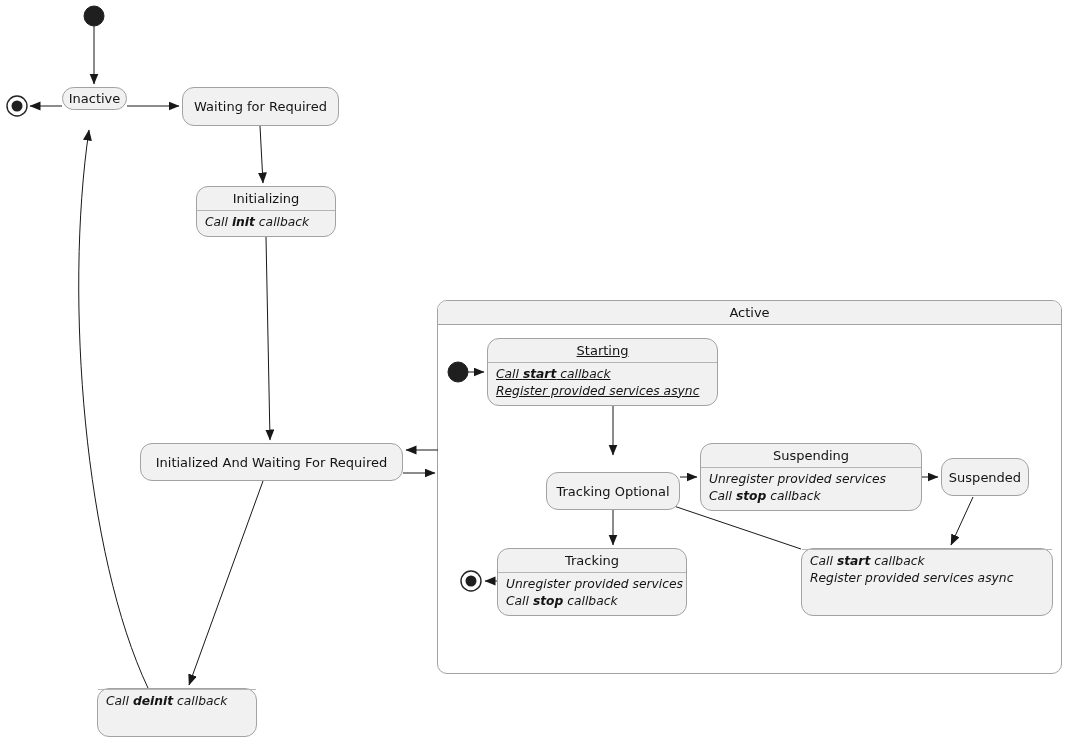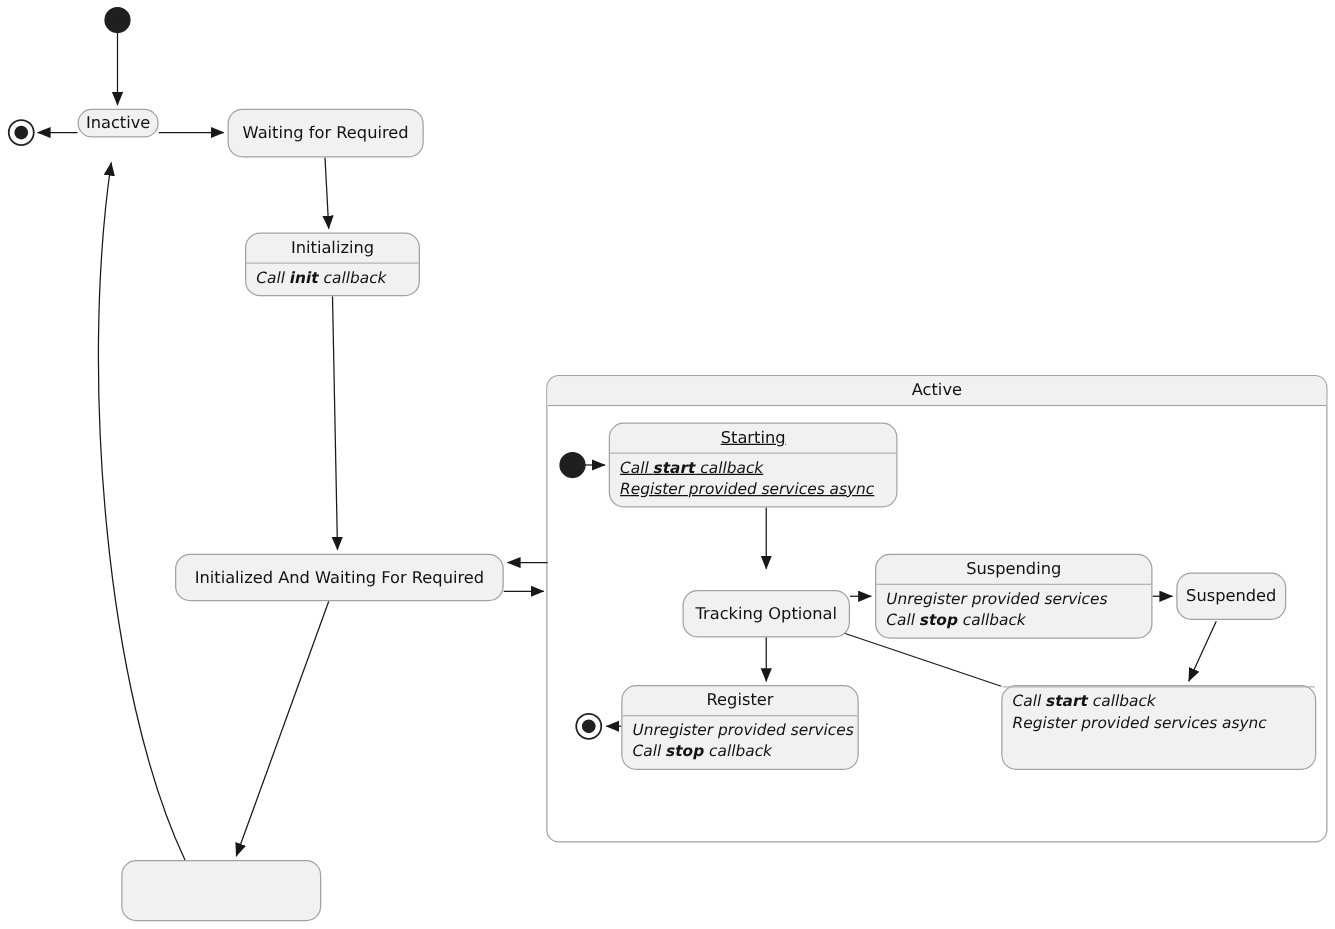--- a/index.html
+++ b/index.html
@@ -146,27 +146,30 @@
       <div class="state-title">Suspending</div>
       <div class="state-body">
         <div><span>Unregister provided services</span></div>
         <div><span>Call </span><span class="b">stop</span><span> callback</span></div>
       </div>
     </div>
     <div class="state simple" style="left: 941px; top: 458px; width: 88px; height: 38px; justify-content: center;">
       <div>Suspended</div>
     </div>
     <div class="state" style="left: 497px; top: 548px; width: 190px; height: 68px;">
-      <div class="state-title">Register</div>
+      <div class="state-title">Tracking</div>
       <div class="state-body">
         <div><span>Unregister provided services</span></div>
         <div><span>Call </span><span class="b">stop</span><span> callback</span></div>
       </div>
     </div>
     <div class="state" style="left: 801px; top: 548px; width: 252px; height: 68px;">
       <div class="state-body">
         <div><span>Call </span><span class="b">start</span><span> callback</span></div>
         <div><span>Register provided services async</span></div>
       </div>
     </div>
     <div class="state" style="left: 97px; top: 688px; width: 160px; height: 49px;">
+      <div class="state-body">
+        <div><span>Call </span><span class="b">deinit</span><span> callback</span></div>
+      </div>
     </div>
   </div>
 
 </body></html>

